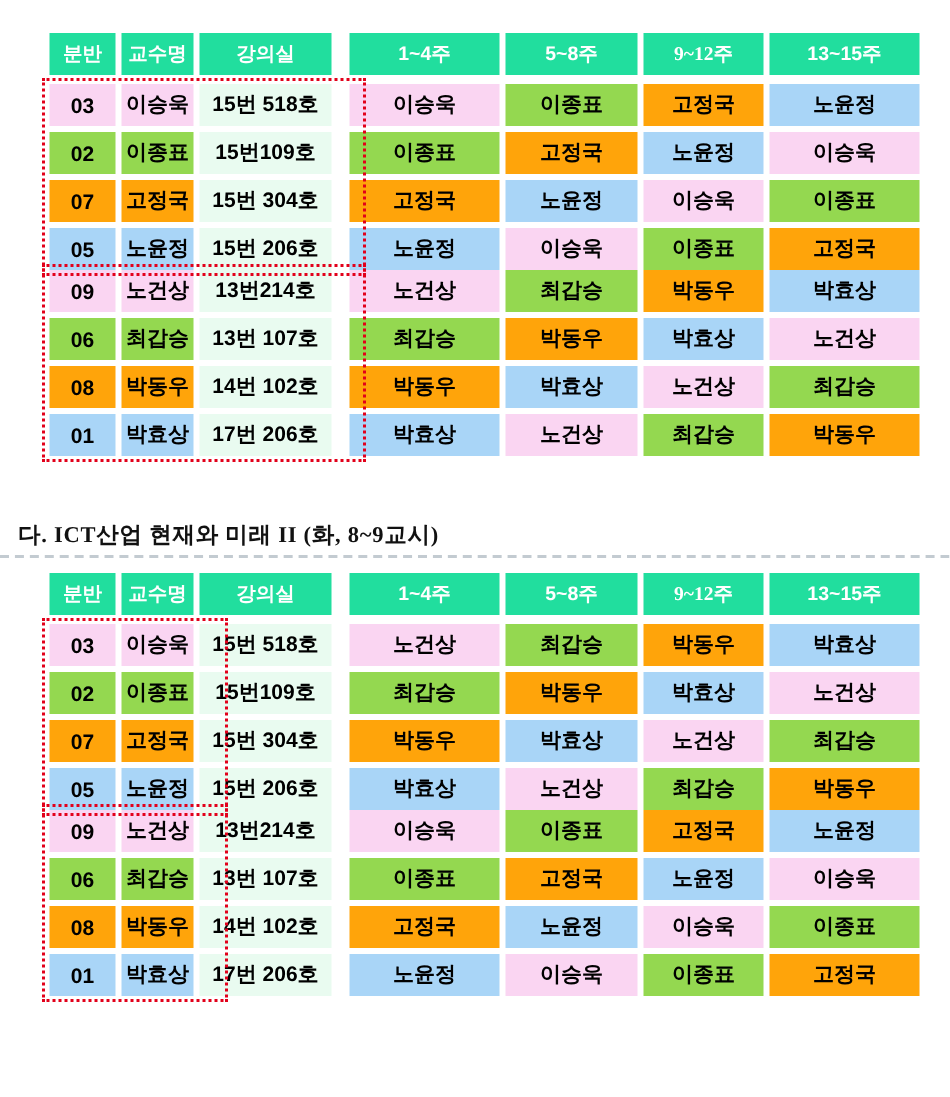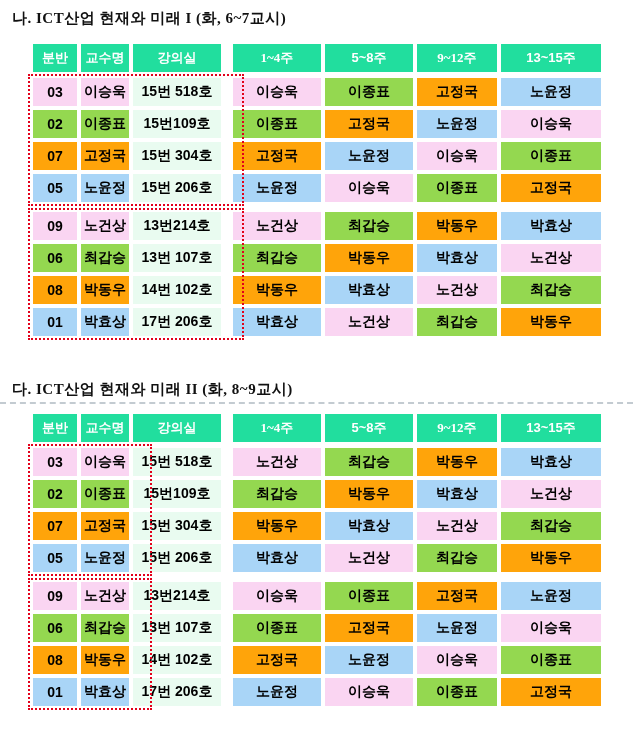--- a/index.html
+++ b/index.html
@@ -39,48 +39,47 @@
     align-items: center;
     justify-content: center;
     font-weight: 700;
     font-size: 14px;
     color: #000000;
     flex: 0 0 auto;
   }
   .c0 { width: 44px; }
   .c1 { width: 48px; }
   .c2 { width: 88px; }
-  .c3 { width: 88px; margin-left: 8px; font-family: Liberation Serif, serif; }
+  .c3 { width: 100px; margin-left: 8px; }
   .c4 { width: 88px; }
   .c5 { width: 80px; font-family: Liberation Serif, serif; }
   .c6 { width: 100px; }
 
   .head .cell { font-size: 13px; text-align: right; }
   .head { margin-bottom: 6px; }
 
   .block { position: relative; }
-  .block + .block { margin-top: 10px; }
+  .block + .block { margin-top: 0; }
   .block .row { margin-bottom: 4px; }
   .block .row:last-child { margin-bottom: 0; }
 
   .hl {
     position: absolute;
     left: -5px; top: -4px; bottom: -4px;
     border: 2px dotted #e2001a;
     pointer-events: none;
     z-index: 2;
   }
 </style>
 </head>
 <body>
 
 <div class="page">
 
   <div class="section section-1">
-    <div class="title">나. ICT산업 현재와 미래 I (화, 6~7교시)</div>
     <div class="sched">
         <div class="row head">
           <div class="cell c0" style="background: rgb(33, 222, 158); color: rgb(255, 255, 255);">분반</div>
           <div class="cell c1" style="background: rgb(33, 222, 158); color: rgb(255, 255, 255);">교수명</div>
           <div class="cell c2" style="background: rgb(33, 222, 158); color: rgb(255, 255, 255);">강의실</div>
           <div class="cell c3" style="background: rgb(33, 222, 158); color: rgb(255, 255, 255);">1~4주</div>
           <div class="cell c4" style="background: rgb(33, 222, 158); color: rgb(255, 255, 255);">5~8주</div>
           <div class="cell c5" style="background: rgb(33, 222, 158); color: rgb(255, 255, 255);">9~12주</div>
           <div class="cell c6" style="background: rgb(33, 222, 158); color: rgb(255, 255, 255);">13~15주</div>
         </div>

